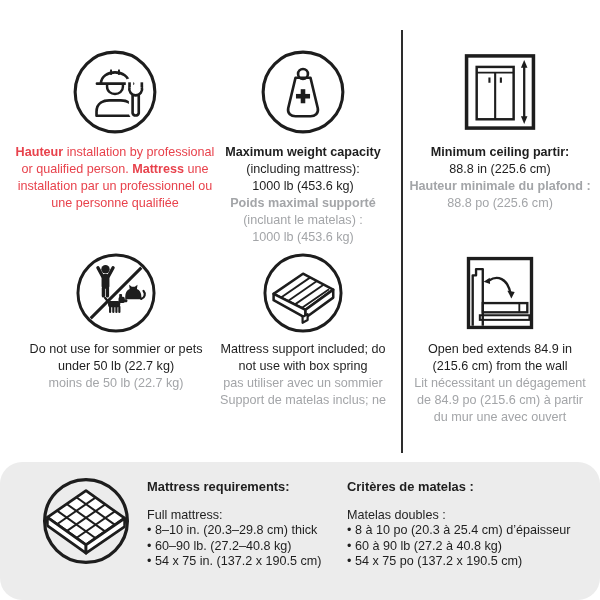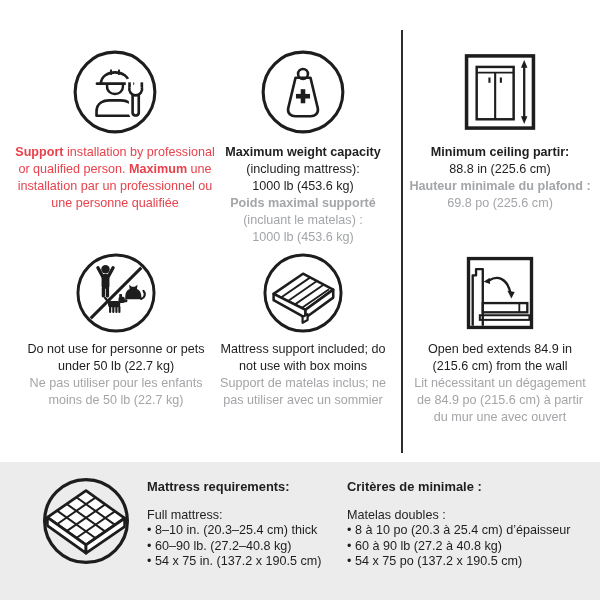--- a/index.html
+++ b/index.html
@@ -26,21 +26,21 @@
   .pic .cap{stroke-linecap:round;}
   .pic .join{stroke-linejoin:round;}
   .pic .fill{fill:#1d1d1d;stroke:none;}
   .pic .wface{fill:#ffffff;stroke-width:3;stroke-linejoin:round;}
   .pic .plus{stroke-width:5.2;}
   .pic .wu path{stroke:#ffffff;stroke-width:8.5;stroke-linecap:round;}
   .bold{font-weight:700;}
   .red{color:#e8424c;}
   .gray{color:#a3a5a8;}
   .divider{position:absolute;left:401px;top:30px;width:1.6px;height:423px;background:#2d2d2d;}
-  .band{position:absolute;left:0;top:462px;width:600px;height:138px;background:#ececec;}
+  .band{position:absolute;left:0;top:462px;width:600px;height:138px;background:#ececec;border-radius:22px;}
   .band .icon-abs{position:absolute;left:40px;top:13px;}
   .block{position:absolute;top:17px;font-size:12.6px;line-height:15.5px;color:#1e1e1e;text-align:left;}
   .block .title{font-size:12.9px;font-weight:700;margin-bottom:13px;}
   .block-en{left:147px;width:195px;}
   .block-fr{left:347px;width:248px;}
 </style>
 </head>
 <body>
 
 <div class="canvas">
@@ -64,21 +64,21 @@
           <path d="M70,53.5 V74 a3.6,3.6 0 0 0 7,0 V53.5"></path>
         </g>
         <g>
           <path d="M66.5,39 v5.5"></path>
             <path d="M80.5,39 v5.5"></path>
           <path d="M66.5,44.5 a7.3,7.3 0 1 0 14,0"></path>
           <path d="M70,53.5 V74 a3.6,3.6 0 0 0 7,0 V53.5"></path>
         </g>
       </svg>
     </div>
-    <div class="red"><b class="bold">Support</b><span> installation by professional or qualified person. </span><b class="bold">Maximum</b><span> une installation par un professionnel ou une personne qualifiée</span></div>
+    <div class="red"><b class="bold">Hauteur</b><span> installation by professional or qualified person. </span><b class="bold">Mattress</b><span> une installation par un professionnel ou une personne qualifiée</span></div>
   </div>
 
   <div class="cell" style="left:208px;top:48px;width:190px;">
     <div class="icon-wrap r1">
       <svg class="pic" viewBox="0 0 100 100">
         <circle class="sw35" cx="50" cy="50" r="45.3"></circle>
         <circle cx="50" cy="29.5" r="5.6"></circle>
         <path class="join" d="M41.5,33.8 H58.5 L66.8,68.5 C68,74.8 63.5,77.5 58.5,77.5 H41.5 C36.5,77.5 32,74.8 33.2,68.5 Z"></path>
         <path class="plus" d="M50,46.8 V62.8"></path>
         <path class="plus" d="M42,54.8 H58"></path>
@@ -105,21 +105,21 @@
         <path class="t24" d="M51,33.5 v6"></path>
         <path class="t26" d="M77.5,21 V79"></path>
         <polygon class="fill" points="77.5,13.5 73.8,22.5 81.2,22.5"></polygon>
         <polygon class="fill" points="77.5,86.5 73.8,77.5 81.2,77.5"></polygon>
       </svg>
     </div>
     <div>
       <div class="bold">Minimum ceiling partir:</div>
       <div>88.8 in (225.6 cm)</div>
       <div class="bold gray">Hauteur minimale du plafond :</div>
-      <div class="gray">69.8 po (225.6 cm)</div>
+      <div class="gray">88.8 po (225.6 cm)</div>
     </div>
   </div>
 
   <div class="cell" style="left:10px;top:251px;width:212px;">
     <div class="icon-wrap r2">
       <svg class="pic sm" viewBox="0 0 100 100">
         <circle class="sw35" cx="50" cy="50" r="45.3"></circle>
         <circle class="fill" cx="37.5" cy="21.8" r="5"></circle>
         <path class="cap" style="stroke-width:4" d="M28.5,20 L34,30"></path>
         <path class="cap" style="stroke-width:4" d="M46.5,20 L41,30"></path>
@@ -134,23 +134,22 @@
         <rect class="fill" x="53.8" y="51.2" width="3.4" height="4.6" rx="1"></rect>
         <path class="cap t28" d="M40.8,60.5 L37,55.8"></path>
         <path class="cap t26" d="M43,66.5 V72.6"></path>
         <path class="cap t26" d="M46.8,66.5 V72.6"></path>
         <path class="cap t26" d="M50.5,66.5 V72.6"></path>
         <path class="cap t26" d="M54,66.5 V72.6"></path>
         <line class="sw35" x1="19.8" y1="80.2" x2="80.2" y2="19.8"></line>
       </svg>
     </div>
     <div>
-      <div>Do not use for personne or pets</div>
+      <div>Do not use for sommier or pets</div>
       <div>under 50 lb (22.7 kg)</div>
-      <div class="gray">Ne pas utiliser pour les enfants</div>
       <div class="gray">moins de 50 lb (22.7 kg)</div>
     </div>
   </div>
 
   <div class="cell" style="left:208px;top:251px;width:190px;">
     <div class="icon-wrap r2">
       <svg class="pic sm" viewBox="0 0 100 100">
         <defs>
           <clipPath id="c5">
               <polygon points="15,51 50,27 86,46 53,70"></polygon>
@@ -165,23 +164,23 @@
           <path class="thin" d="M41,73 L81,45.5"></path>
           <path class="thin" d="M48,78 L88,50.5"></path>
         </g>
         <polygon class="wface" points="15,51 15,58.5 53,79.5 53,70"></polygon>
         <polygon class="wface" points="53,70 53,79.5 86,55.5 86,46"></polygon>
         <polygon class="wface" style="stroke-width:2.6" points="49.5,78.5 49.5,85.5 55.5,82.2 55.5,75.2"></polygon>
       </svg>
     </div>
     <div>
       <div>Mattress support included; do</div>
-      <div>not use with box moins</div>
+      <div>not use with box spring</div>
+      <div class="gray">pas utiliser avec un sommier</div>
       <div class="gray">Support de matelas inclus; ne</div>
-      <div class="gray">pas utiliser avec un sommier</div>
     </div>
   </div>
 
   <div class="cell" style="left:400px;top:251px;width:200px;">
     <div class="icon-wrap r2">
       <svg class="pic sm" viewBox="0 0 100 100">
         <rect class="sw4" x="12.5" y="9" width="75" height="82"></rect>
         <path class="t28 join" d="M17.5,89 V29 h4 v-7.5 h8 V89"></path>
         <rect class="t28" x="29.5" y="62" width="53" height="11"></rect>
         <path class="thin" d="M73,62 V73"></path>
@@ -224,27 +223,27 @@
           <polygon class="wface" points="8,46 8,55 50,85 50,76"></polygon>
           <polygon class="wface" points="50,76 50,85 92,56 92,47"></polygon>
         </g>
         <circle class="sw35" cx="50" cy="50" r="45"></circle>
       </svg>
     </div>
 
     <div class="block block-en">
       <div class="title">Mattress requirements:</div>
       <div>Full mattress:</div>
-      <div>• 8–10 in. (20.3–25.4 cm) thick</div>
+      <div>• 8–10 in. (20.3–29.8 cm) thick</div>
       <div>• 60–90 lb. (27.2–40.8 kg)</div>
       <div>• 54 x 75 in. (137.2 x 190.5 cm)</div>
     </div>
 
     <div class="block block-fr gray">
-      <div class="title">Critères de minimale :</div>
+      <div class="title">Critères de matelas :</div>
       <div>Matelas doubles :</div>
       <div>• 8 à 10 po (20.3 à 25.4 cm) d’épaisseur</div>
       <div>• 60 à 90 lb (27.2 à 40.8 kg)</div>
       <div>• 54 x 75 po (137.2 x 190.5 cm)</div>
     </div>
   </div>
 
 </div>
 
 </body></html>

